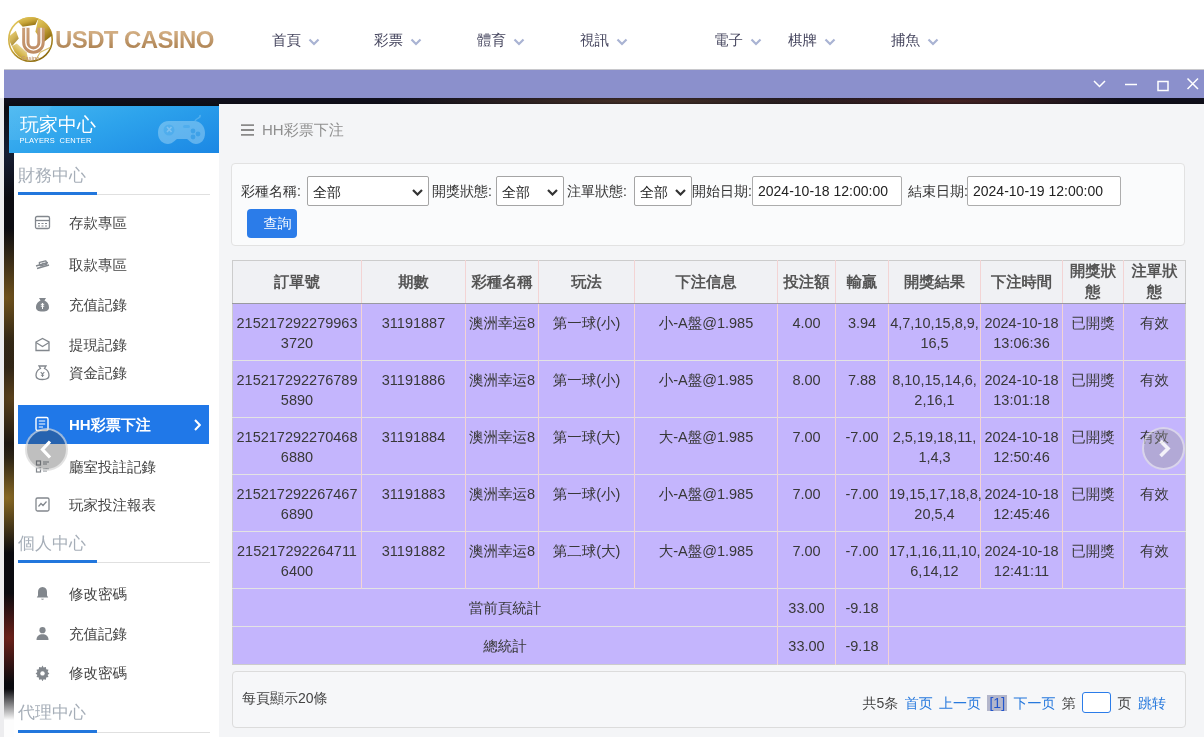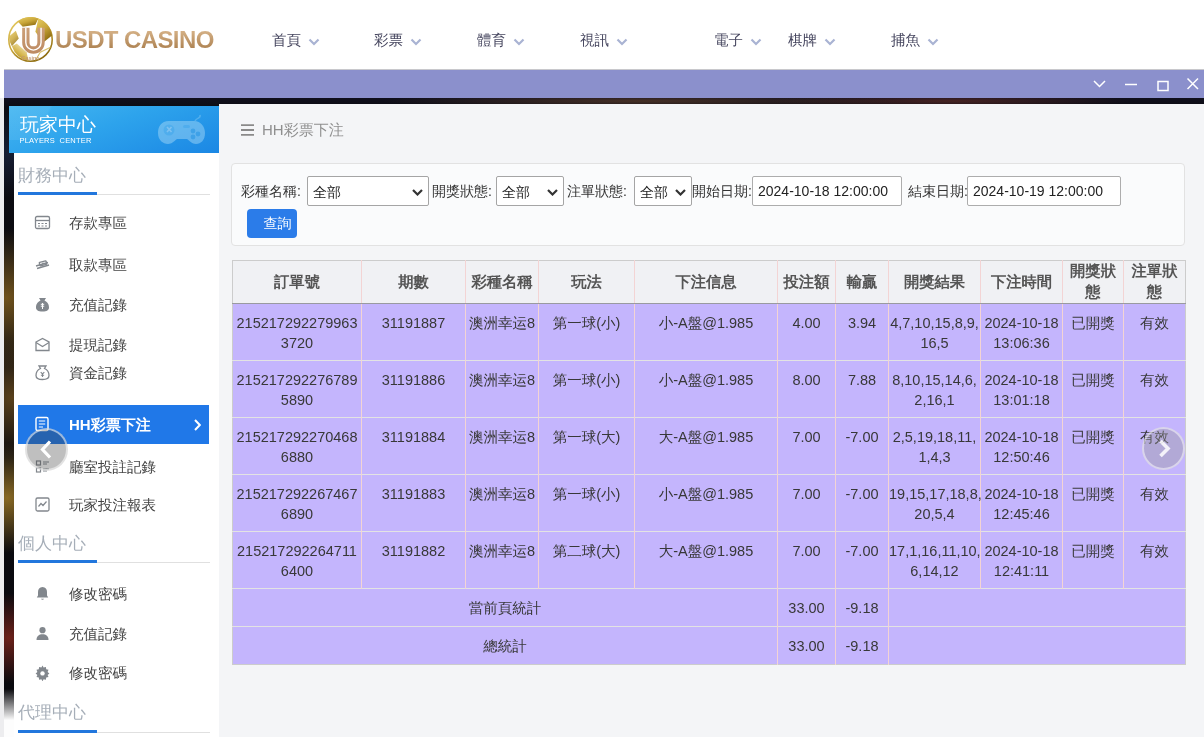--- a/index.html
+++ b/index.html
@@ -401,20 +401,24 @@
           </tr>
       <tr class="s">
             <td colspan="5">總統計</td>
             <td>33.00</td>
             <td>-9.18</td>
             <td colspan="4"></td>
           </tr>
     </tbody>
       </table>
 
+    <div id="pager">
+      <div class="left">每頁顯示20條</div>
+      <div class="right">共5条 <a>首页</a> <a>上一页</a> <span id="curPage">[1]</span> <a>下一页</a> 第 <span id="jumpBox"></span> 页 <a>跳转</a></div>
+    </div>
   </div>
 
   <div id="leftCircle"><svg width="39" height="39" viewBox="0 0 39 39">
         <path d="M23 11.5 L15.5 19.5 L23 27.5" stroke="#fff" stroke-width="3.2" fill="none"></path>
       </svg></div>
   <div id="rightCircle"><svg width="39" height="39" viewBox="0 0 39 39">
         <path d="M16.5 12 L24 19.5 L16.5 27" stroke="rgba(255,255,255,0.85)" stroke-width="3.6" fill="none"></path>
       </svg></div>
 </div>
 

